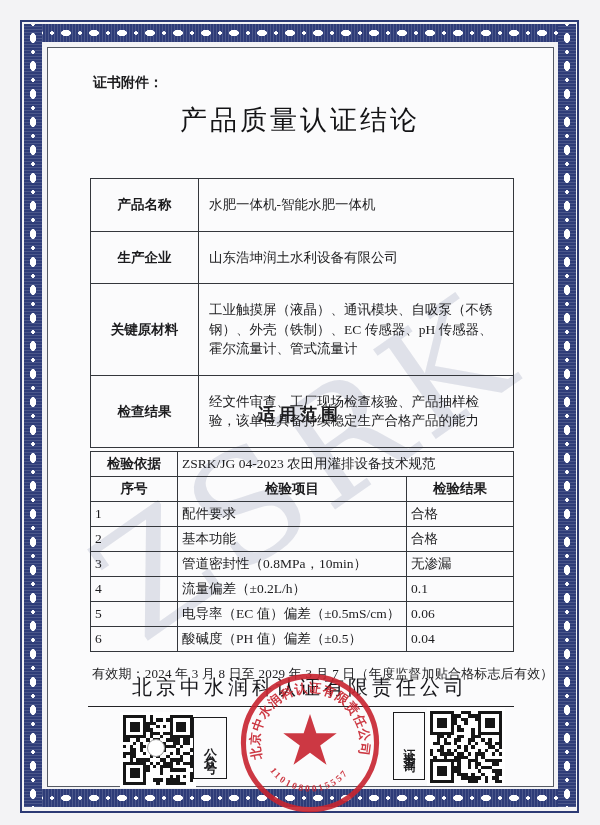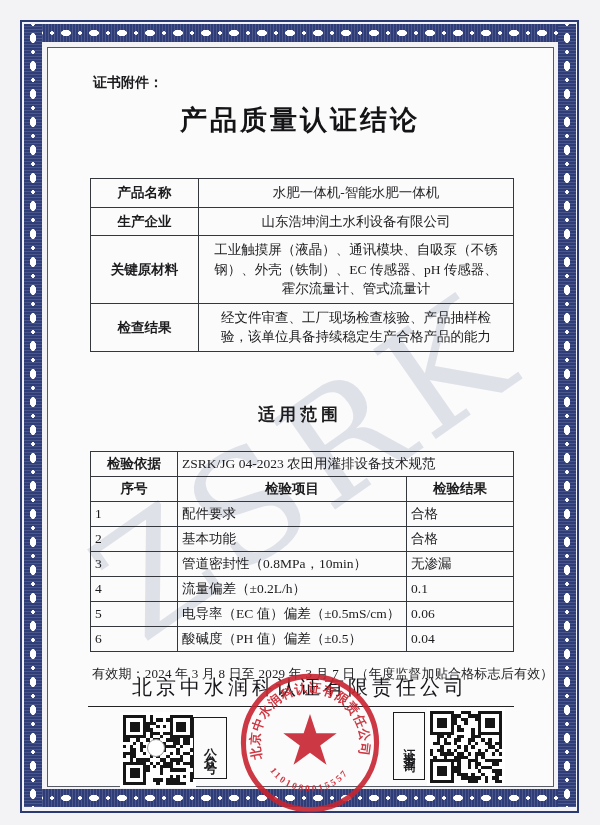--- a/index.html
+++ b/index.html
@@ -30,31 +30,31 @@
   
   .watermark{position:absolute;left:70px;top:380px;width:470px;text-align:center;
              transform:rotate(-35deg);transform-origin:center;
              font-family:"DejaVu Serif",serif;font-size:150px;font-weight:400;
              color:rgba(158,166,190,.30);letter-spacing:10px;z-index:1;pointer-events:none;}
   
   .z2{z-index:2;}
   .attach{position:absolute;left:93px;top:74px;font-size:14px;font-weight:700;}
   .title{position:absolute;left:0;top:102px;width:600px;text-align:center;
          font-family:"Liberation Sans","DejaVu Sans",sans-serif;
-         font-size:27px;font-weight:700;letter-spacing:3px;color:#141416;}
+         font-size:27px;font-weight:400;letter-spacing:3px;color:#141416;}
   .sec{position:absolute;left:0;width:600px;text-align:center;
        font-size:17px;font-weight:700;letter-spacing:4px;}
   .sec1{top:150px;} .sec2{top:403px;}
   
   table{border-collapse:collapse;table-layout:fixed;position:absolute;left:90px;width:423px;
         font-size:13.5px;background:transparent;}
   .t1{top:178px;} .t2{top:451px;}
   td{border:1.2px solid #34373c;padding:0 4px;line-height:1.45;vertical-align:middle;}
   .lbl{font-weight:700;text-align:center;padding:0 2px;}
-  .val{text-align:center;padding:4px 10px;}
+  .val{text-align:left;padding:16px 10px;}
   .ctr{text-align:left;}
   .t1 .r25{height:25px;} .t1 .r46{height:46px;}
   .t2 td{height:24px;}
   
   .validity{position:absolute;left:92px;top:636px;font-size:13px;font-weight:400;
             white-space:nowrap;letter-spacing:.2px;margin-top:29px;}
   .company{position:absolute;left:0;top:674px;width:600px;text-align:center;
            font-size:20px;letter-spacing:4px;color:#16161a;}
   .sign-line{position:absolute;left:88px;top:706px;width:426px;border-top:1.6px solid #232326;}
   

